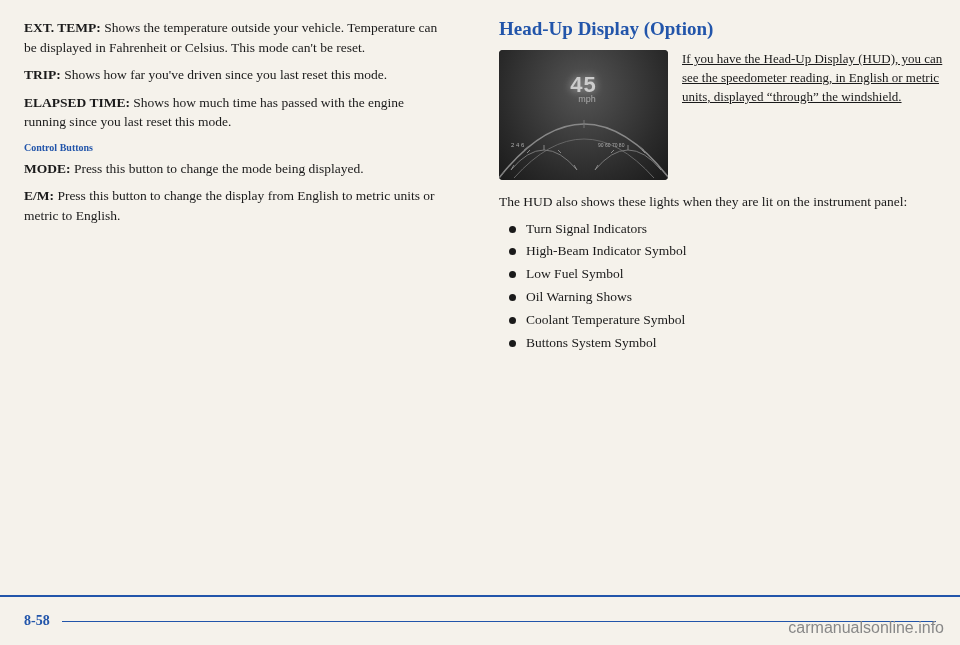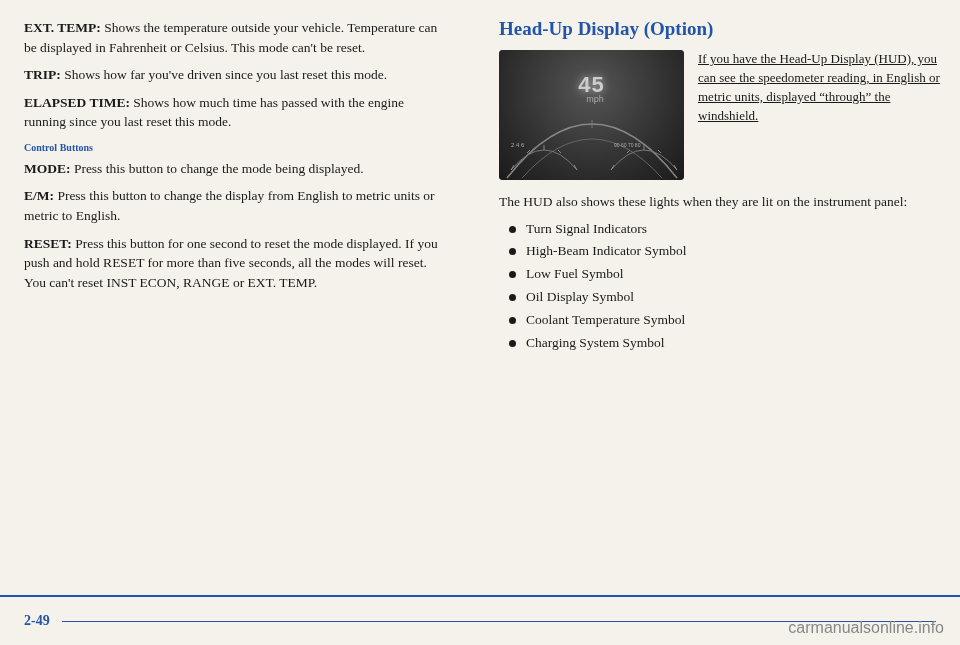--- a/index.html
+++ b/index.html
@@ -56,21 +56,21 @@
     }
 
     .hud-image-row {
       display: flex;
       gap: 14px;
       margin-bottom: 12px;
       align-items: flex-start;
     }
 
     .hud-image-container {
-      width: 185px;
+      width: 169px;
       height: 130px;
       flex-shrink: 0;
       background: #404040;
       border-radius: 4px;
       position: relative;
       overflow: hidden;
     }
 
     
     .hud-screen {
@@ -225,23 +225,20 @@
 
 
     <p class="paragraph">
       <span class="bold-term">MODE:</span><span> Press this button to change the mode being displayed.</span>
     </p>
 
     <p class="paragraph">
       <span class="bold-term">E/M:</span><span> Press this button to change the display from English to metric units or metric to English.</span>
     </p>
 
-    <p class="paragraph">
-      <span class="bold-term">RESET:</span><span> Press this button for one second to reset the mode displayed. If you push and hold RESET for more than five seconds, all the modes will reset. You can't reset INST ECON, RANGE or EXT. TEMP.</span>
-    </p>
   </div>
 
   <div class="right-column">
     <h1 class="hud-title">Head-Up Display (Option)</h1>
 
     <div class="hud-image-row">
 
       <div class="hud-image-container">
         <div class="hud-screen">
           <span class="hud-speed-display">45</span>
@@ -294,32 +291,32 @@
         <li>
           <span class="bullet-dot"></span>
           <span>High-Beam Indicator Symbol</span>
         </li>
         <li>
           <span class="bullet-dot"></span>
           <span>Low Fuel Symbol</span>
         </li>
         <li>
           <span class="bullet-dot"></span>
-          <span>Oil Display Symbol</span>
+          <span>Oil Warning Shows</span>
         </li>
         <li>
           <span class="bullet-dot"></span>
           <span>Coolant Temperature Symbol</span>
         </li>
         <li>
           <span class="bullet-dot"></span>
-          <span>Charging System Symbol</span>
+          <span>Buttons System Symbol</span>
         </li>
       </ul>
   </div>
 </div>
 
 <div class="footer">
-  <span class="page-number">2-49</span>
+  <span class="page-number">8-58</span>
   <div class="footer-line"></div>
 </div>
 
 <div class="watermark">carmanualsonline.info</div>
 
 </body></html>

